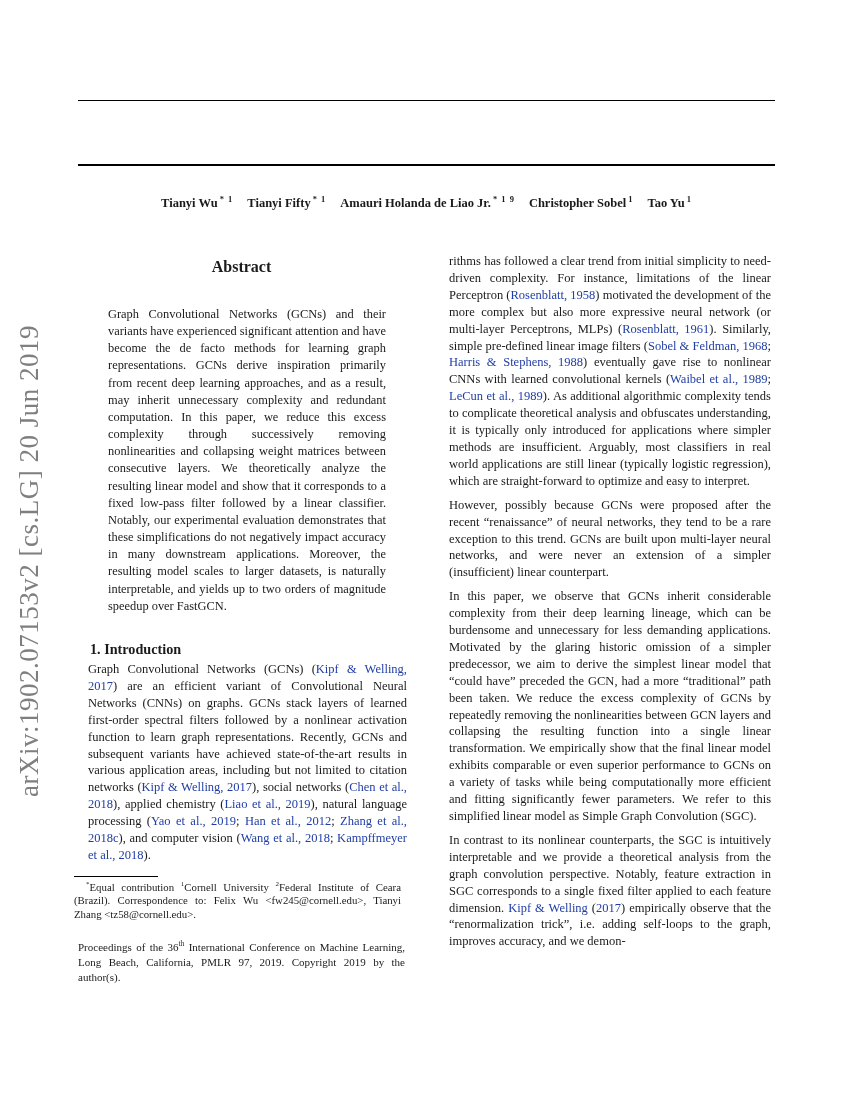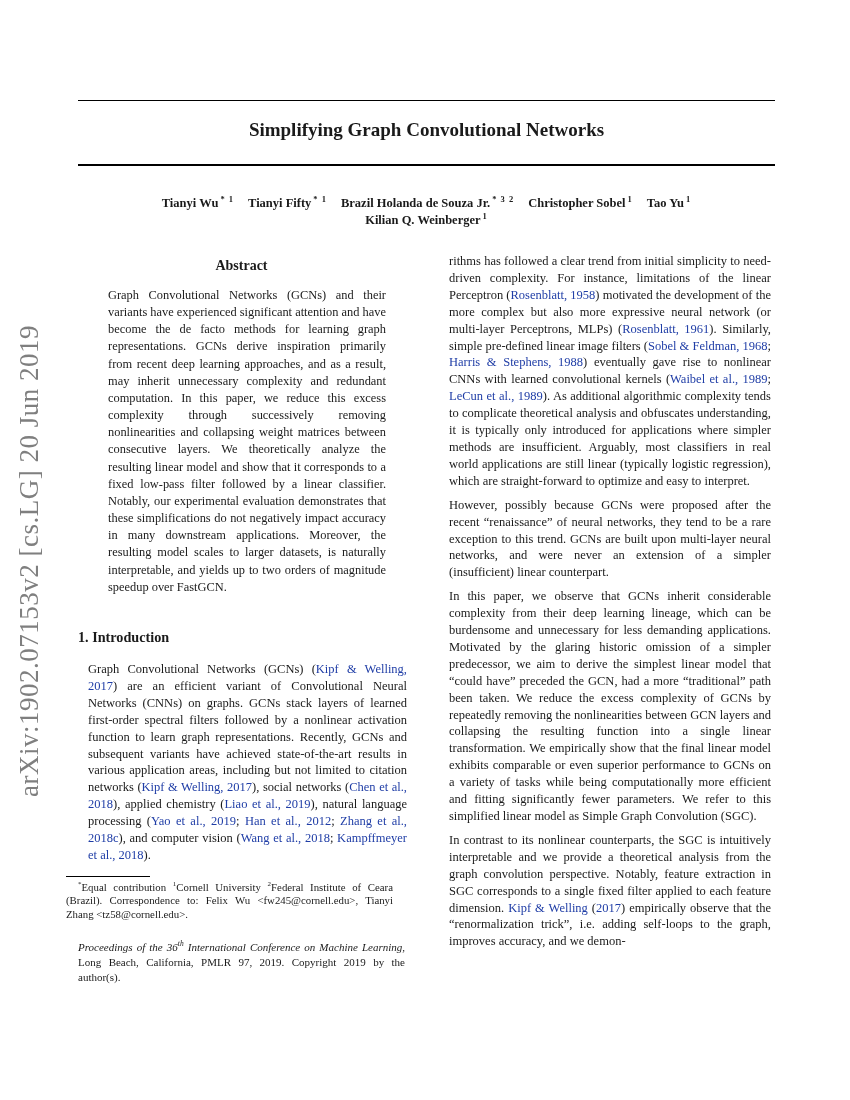--- a/index.html
+++ b/index.html
@@ -23,56 +23,54 @@
     text-align:center; font-size:19px; font-weight:bold; }
 
   .authors { position:absolute; left:78px; width:697px; text-align:center;
     font-weight:bold; font-size:12.5px; }
   .authors-l1 { top:196px; }
   .authors-l2 { top:213px; }
   .author { margin:0 7px; white-space:nowrap; }
   .author sup { font-size:8.5px; margin-left:2px; letter-spacing:1px; }
 
   .abs-block { position:absolute; left:78px; top:258px; width:327px; }
-  .abs-heading { margin:0 0 13px; text-align:center; font-size:14px; font-weight:bold; }
+  .abs-heading { margin:0 0 30px; text-align:center; font-size:16px; font-weight:bold; }
   .abs-body { margin:6px; padding:0 13px 0 24px; text-align:justify;
     font-size:12.4px; line-height:17.15px; hyphens:auto; }
 
-  .intro-h { position:absolute; left:78px; top:629px; margin:0; font-size:14.2px; font-weight:bold; }
+  .intro-h { position:absolute; left:78px; top:629px; margin:12px; font-size:14.2px; font-weight:bold; }
 
   .col p { margin:0 4px 7px; text-align:justify; font-size:12.5px; line-height:16.9px; hyphens:auto; }
   .left-col  { position:absolute; left:84px;  top:661px; width:327px; }
   .right-col { position:absolute; left:445px; top:253px; width:330px; }
 
-  .footnote { position:absolute; left:66px; top:876px; width:327px; }
+  .footnote { position:absolute; left:74px; top:876px; width:327px; }
   .fn-rule { width:84px; height:1px; background:#000; margin:0 0 4px; }
   .fn-text { margin:0; font-size:10.8px; line-height:13.3px; text-align:justify; text-indent:12px; hyphens:auto; }
   .fn-text sup { font-size:7px; }
 
   .proc { position:absolute; left:78px; top:940px; width:327px; margin:0;
     font-size:11px; line-height:15px; text-align:justify; hyphens:auto; }
   .proc sup { font-size:7.5px; }
 
   .cite { color:var(--link-color); }
-  .it { font-style:italic; }
+  .it { }
   sup { line-height:0; }
 </style>
 </head>
 <body>
 
 <div class="page">
 
   <div class="arxiv">arXiv:1902.07153v2  [cs.LG]  20 Jun 2019</div>
 
   <div class="rule rule-top"></div>
-  <h1 class="title">Simplifying Graph Convolutional Networks</h1>
   <div class="rule rule-mid"></div>
 
-  <div class="authors authors-l1"><span class="author"><span>Tianyi Wu</span><sup>* 1</sup></span><span class="author"><span>Tianyi Fifty</span><sup>* 1</sup></span><span class="author"><span>Brazil Holanda de Souza Jr.</span><sup>* 3 2</sup></span><span class="author"><span>Christopher Sobel</span><sup>1</sup></span><span class="author"><span>Tao Yu</span><sup>1</sup></span></div>
-  <div class="authors authors-l2"><span class="author"><span>Kilian Q. Weinberger</span><sup>1</sup></span></div>
+  <div class="authors authors-l1"><span class="author"><span>Tianyi Wu</span><sup>* 1</sup></span><span class="author"><span>Tianyi Fifty</span><sup>* 1</sup></span><span class="author"><span>Amauri Holanda de Liao Jr.</span><sup>* 1 9</sup></span><span class="author"><span>Christopher Sobel</span><sup>1</sup></span><span class="author"><span>Tao Yu</span><sup>1</sup></span></div>
 
   <div class="abs-block">
     <h2 class="abs-heading">Abstract</h2>
     <p class="abs-body">Graph Convolutional Networks (GCNs) and their variants have experienced significant attention and have become the de facto methods for learning graph representations. GCNs derive inspiration primarily from recent deep learning approaches, and as a result, may inherit unnecessary complexity and redundant computation. In this paper, we reduce this excess complexity through successively removing nonlinearities and collapsing weight matrices between consecutive layers. We theoretically analyze the resulting linear model and show that it corresponds to a fixed low-pass filter followed by a linear classifier. Notably, our experimental evaluation demonstrates that these simplifications do not negatively impact accuracy in many downstream applications. Moreover, the resulting model scales to larger datasets, is naturally interpretable, and yields up to two orders of magnitude speedup over FastGCN.</p>
   </div>
 
   <h2 class="intro-h">1. Introduction</h2>
 
   <div class="col left-col">
     <p><span>Graph Convolutional Networks (GCNs) (</span><span class="cite">Kipf &amp; Welling</span><span class="cite">, </span><span class="cite">2017</span><span>) are an efficient variant of Convolutional Neural Networks (CNNs) on graphs. GCNs stack layers of learned first-order spectral filters followed by a nonlinear activation function to learn graph representations. Recently, GCNs and subsequent variants have achieved state-of-the-art results in various application areas, including but not limited to citation networks (</span><span class="cite">Kipf &amp; Welling, 2017</span><span>), social networks (</span><span class="cite">Chen et al., 2018</span><span>), applied chemistry (</span><span class="cite">Liao et al., 2019</span><span>), natural language processing (</span><span class="cite">Yao et al., 2019</span><span>; </span><span class="cite">Han et al., 2012</span><span>; </span><span class="cite">Zhang et al., 2018c</span><span>), and computer vision (</span><span class="cite">Wang et al., 2018</span><span>; </span><span class="cite">Kampffmeyer et al., 2018</span><span>).</span></p>

